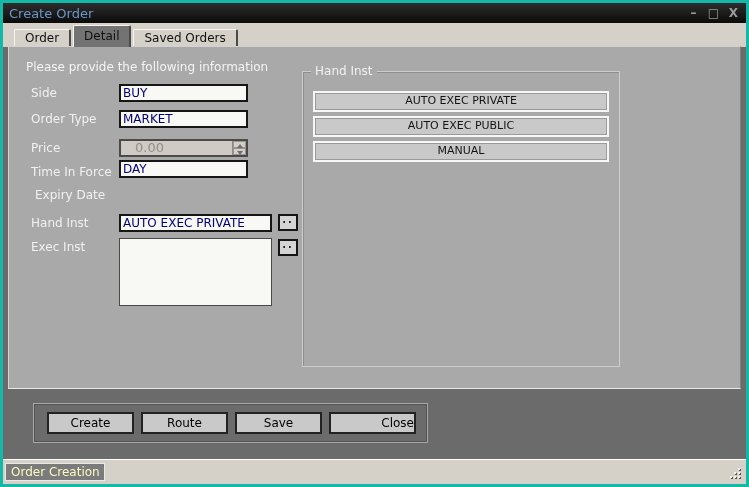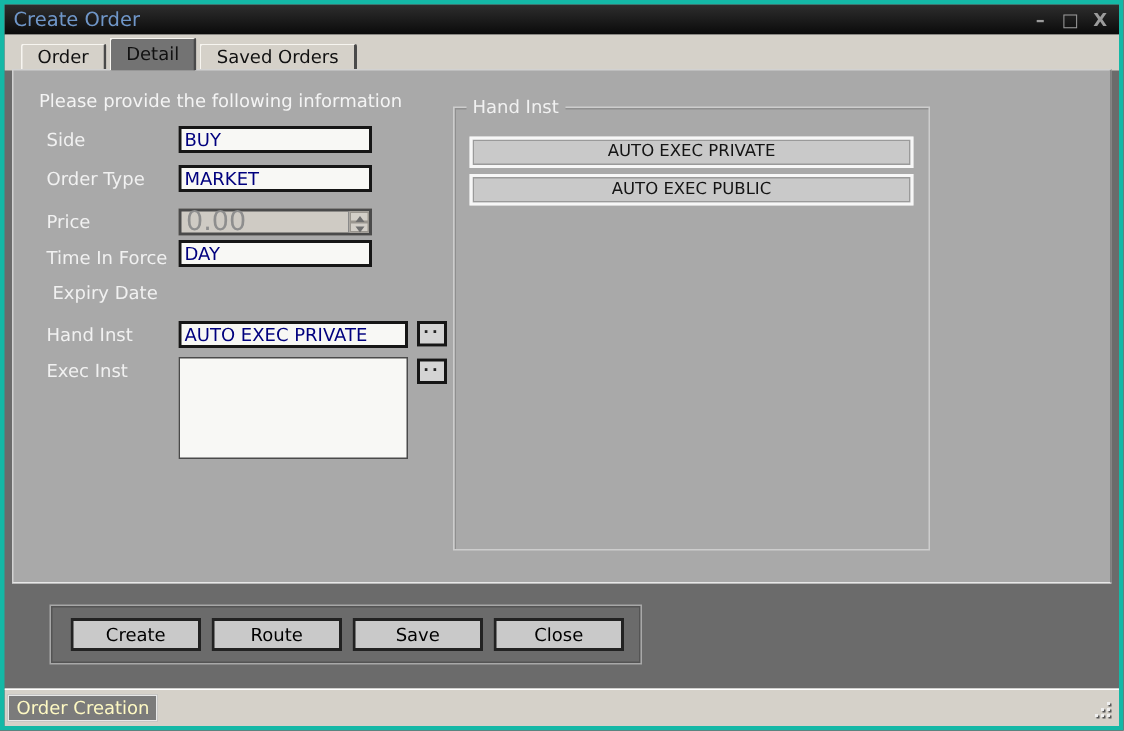--- a/index.html
+++ b/index.html
@@ -33,21 +33,21 @@
   .intro { position:absolute; left:17px; top:13px; color:#f4f4f4; font-size:12px; }
   .fld-label { position:absolute; color:#f1f1f1; font-size:12px; white-space:nowrap; }
 
   .txt { position:absolute; height:18px; width:129px; border:2px solid #161616;
          background:#f8f8f5; color:#00007e; font-size:12px; padding:0 2px; outline:none; }
   .txt.wide { width:153px; }
 
   
   .spin-wrap { position:absolute; left:110px; top:92px; width:129px; height:18px;
                border:2px solid #4a4a4a; background:#cfcbc4; display:flex; }
-  .spin-text { flex:1; color:#8e8e8e; font-size:18px; line-height:14px; padding-left:3px; }
+  .spin-text { flex:1; color:#8e8e8e; font-size:13px; line-height:14px; padding-left:14px; }
   .spin-btns { width:14px; display:flex; flex-direction:column; border-left:1px solid #8a8a8a; }
   .spin-b { flex:1; background:#d3cfc8; position:relative; border:1px solid #9a968f; }
   .tri-up { position:absolute; left:3px; top:2px; width:0; height:0;
             border-left:3px solid transparent; border-right:3px solid transparent;
             border-bottom:4px solid #6e6e6e; }
   .tri-down { position:absolute; left:3px; top:2px; width:0; height:0;
             border-left:3px solid transparent; border-right:3px solid transparent;
             border-top:4px solid #6e6e6e; }
 
   
@@ -149,28 +149,29 @@
     <div class="more-btn" style="left:269px; top:167px;">..</div>
 
     <div class="fld-label" style="left:22px; top:193px;">Exec Inst</div>
     <textarea class="exec-area" style=""></textarea>
     <div class="more-btn" style="left:269px; top:192px;">..</div>
 
     <div class="groupbox">
       <div class="groupbox-label">Hand Inst</div>
       <div class="group-btn" style="top:19px;">AUTO EXEC PRIVATE</div>
       <div class="group-btn" style="top:44px;">AUTO EXEC PUBLIC</div>
+      <div class="group-btn" style="top:69px;">MANUAL</div>
     </div>
   </div>
 
   <div class="footer-panel">
     <div class="action-btn" style="left:13px;">Create</div>
     <div class="action-btn" style="left:107px;">Route</div>
     <div class="action-btn" style="left:201px;">Save</div>
-    <div class="action-btn" style="left:295px;">Close</div>
+    <div class="action-btn" style="left:295px;text-align:right;">Close</div>
   </div>
 
   <div class="statusbar">
     <div class="status-chip">Order Creation</div>
     <div class="grip"></div>
   </div>
 
 </div>
 
 </body></html>

